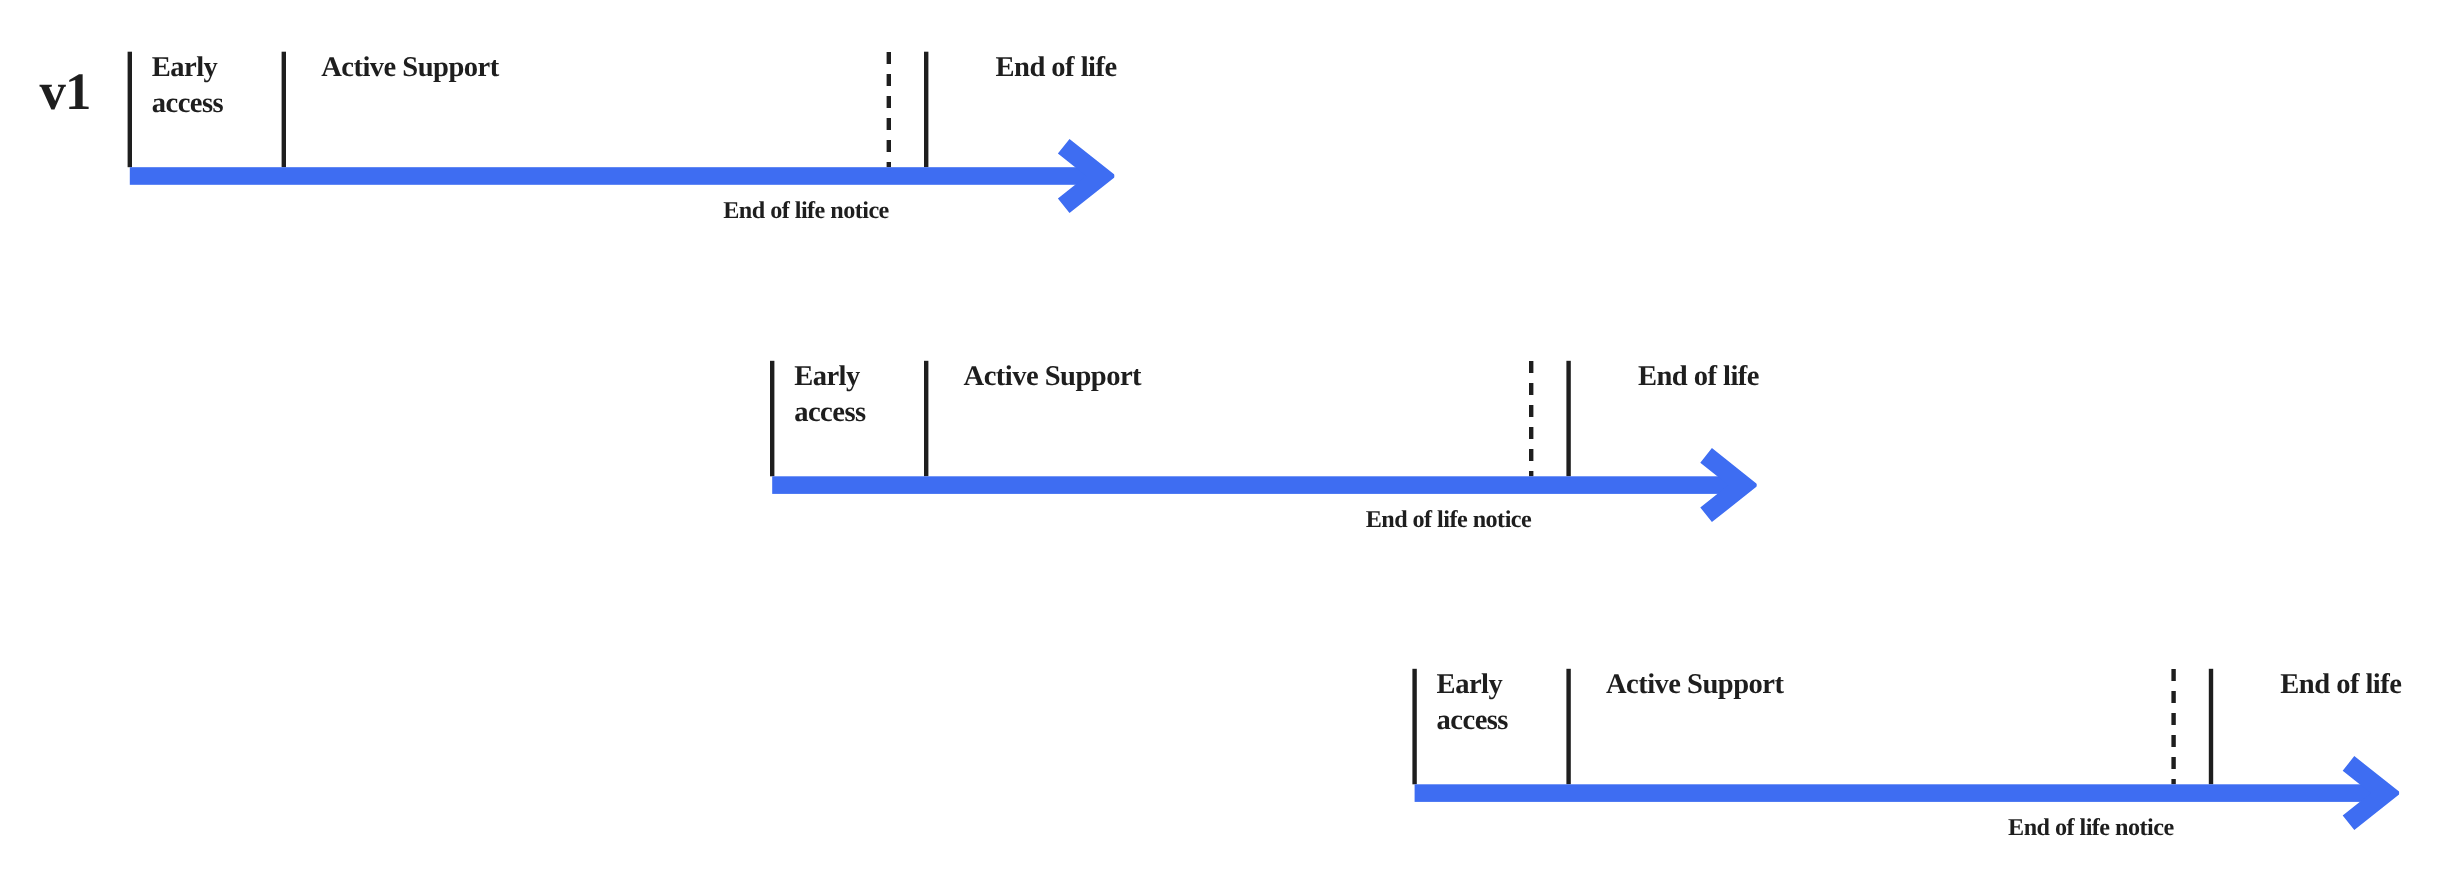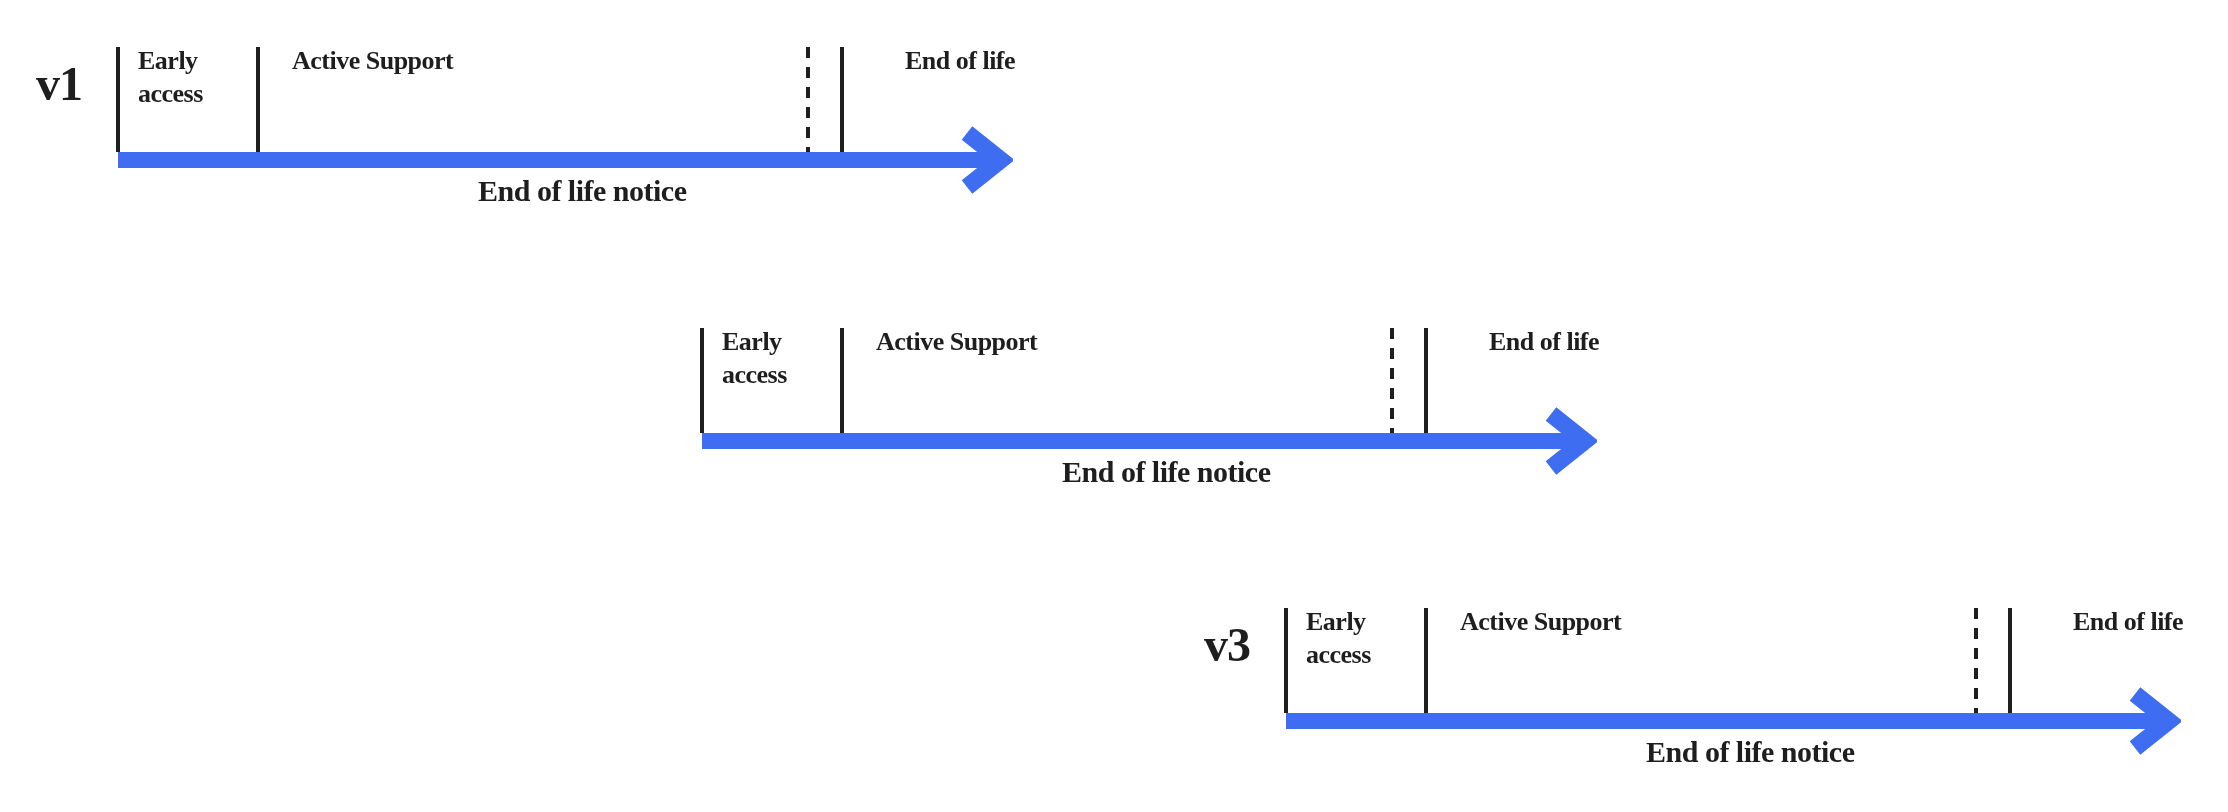--- a/index.html
+++ b/index.html
@@ -74,21 +74,22 @@
   .arrowhead polyline {
     fill: none;
     stroke: var(--color-accent);
     stroke-width: 17;
     stroke-linejoin: miter;
     stroke-linecap: butt;
   }
   .notice {
     position: absolute;
     left: 360px; top: 127px; width: 330px;
-    font-size: 30px; font-weight: 700; line-height: 33px;
+    text-align: right;
+    font-size: 22px; font-weight: 700; line-height: 33px;
     letter-spacing: -0.5px;
     color: var(--color-ink);
     white-space: nowrap;
   }
 </style>
 </head>
 <body>
 
 <div class="canvas">
 
@@ -117,21 +118,20 @@
     <div class="phase-label label-active">Active Support</div>
     <div class="phase-label label-eol">End of life</div>
     <div class="bar"></div>
     <svg class="arrowhead" viewBox="0 0 60 80" width="60" height="80" aria-hidden="true">
         <polyline points="14,13 48,40 14,67"></polyline>
       </svg>
     <div class="notice">End of life notice</div>
   </div>
 
   <div class="timeline row-2">
-    <div class="version">v3</div>
     <div class="tick tick-start"></div>
     <div class="tick tick-active"></div>
     <div class="dashed-line"></div>
     <div class="tick tick-eol"></div>
     <div class="phase-label label-early">Early access</div>
     <div class="phase-label label-active">Active Support</div>
     <div class="phase-label label-eol">End of life</div>
     <div class="bar"></div>
     <svg class="arrowhead" viewBox="0 0 60 80" width="60" height="80" aria-hidden="true">
         <polyline points="14,13 48,40 14,67"></polyline>

